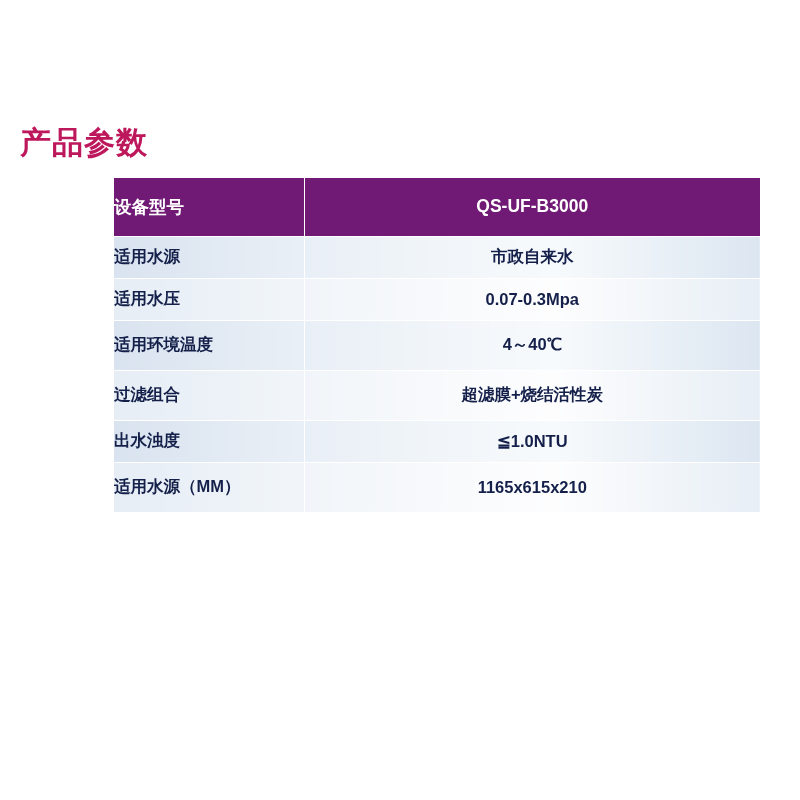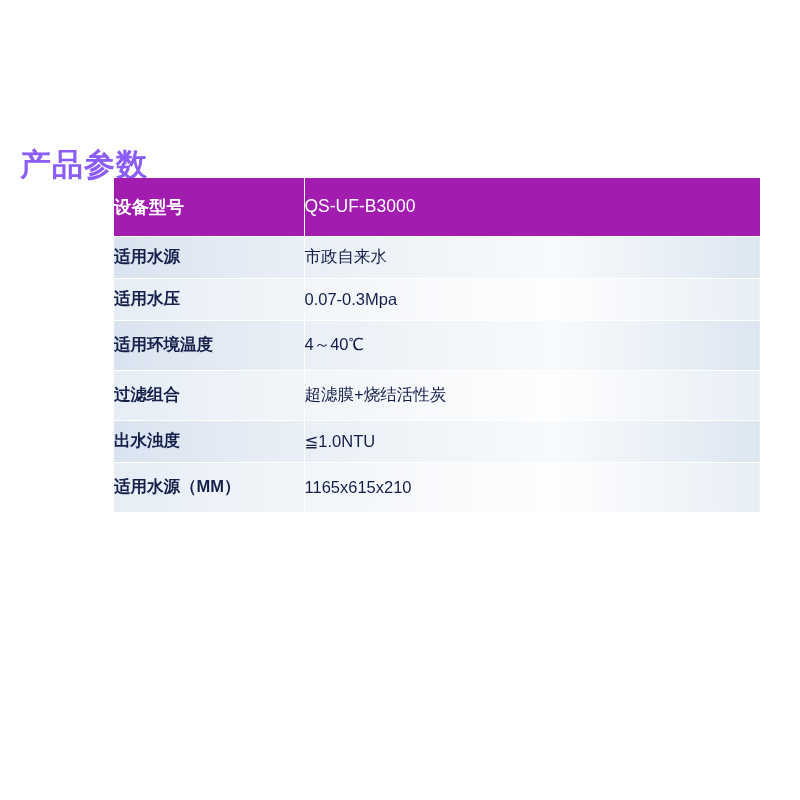--- a/index.html
+++ b/index.html
@@ -20,23 +20,22 @@
     inset: 0;
     background: #ffffff;
   }
   .page-title {
     position: absolute;
     left: 20px;
     top: 126px;
     font-size: 31px;
     font-weight: bold;
     letter-spacing: 1px;
-    color: #8b5cf6;
+    color: #be185d;
     line-height: 1.1;
-    margin-top: 22px;
   }
   .spec-table {
     position: absolute;
     left: 114px;
     top: 178px;
     width: 646px;
     border-collapse: collapse;
     table-layout: fixed;
   }
   .spec-table td {
@@ -55,29 +54,30 @@
   .cell-label {
     width: 190px;
     padding-left: 20px;
     font-size: 16.5px;
     font-weight: bold;
     color: #14204a;
     border-right: 1px solid #ffffff;
     box-sizing: border-box;
   }
   .cell-value {
+    text-align: center;
     font-size: 16.5px;
-    font-weight: normal;
+    font-weight: bold;
     color: #14204a;
     box-sizing: border-box;
   }
   
   tr.header-row .cell-label,
   tr.header-row .cell-value {
-    background: #a21caf;
+    background: #701a75;
     color: #ffffff;
     font-size: 17.5px;
   }
   tr.header-row .cell-label {
     border-right: 1px solid #ffffff;
   }
   
   tr.band-a .cell-label { background: linear-gradient(to right, #d9e3ef, #e9eff6); }
   tr.band-a .cell-value { background: linear-gradient(to right, #e9eff6, #f7fafc 55%, #dce6f1); }
   tr.band-b .cell-label { background: linear-gradient(to right, #e6edf5, #f1f5f9); }

